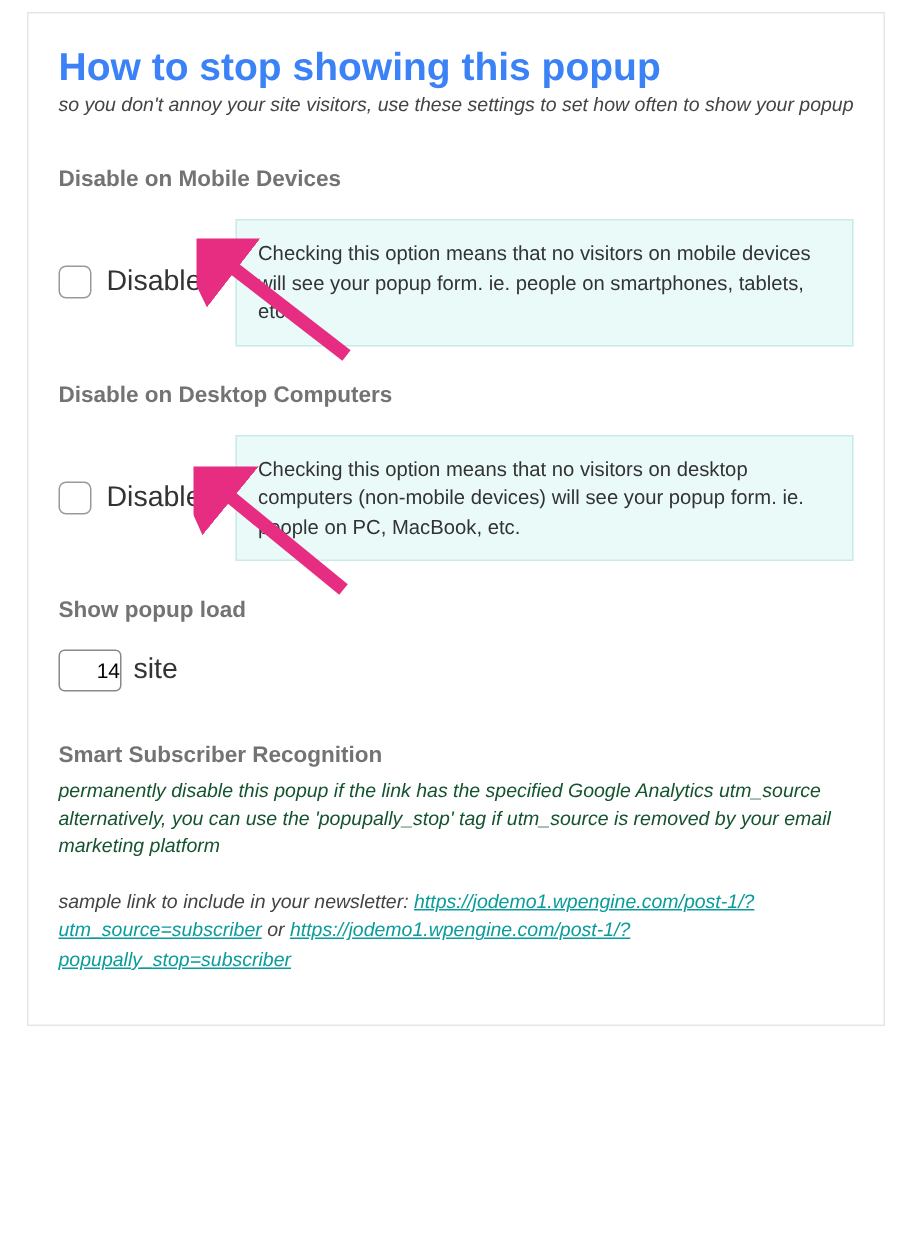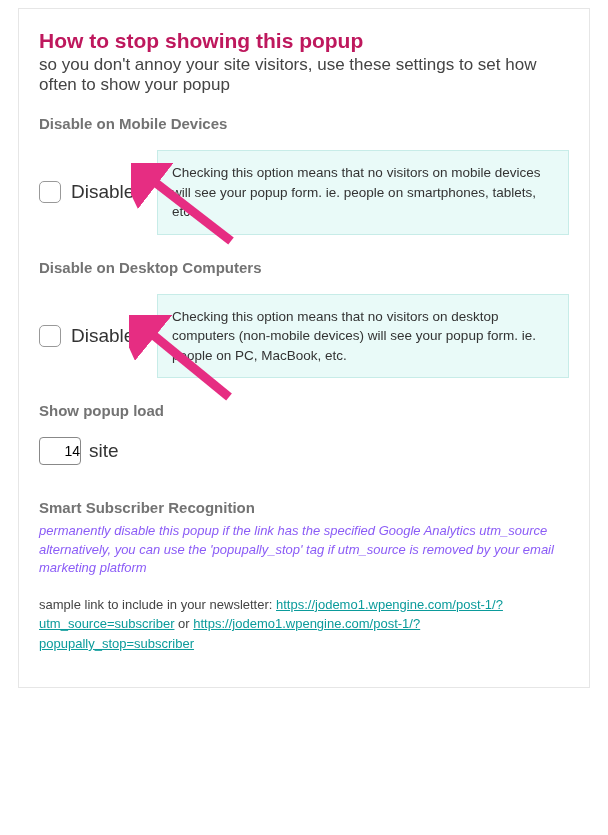--- a/index.html
+++ b/index.html
@@ -8,29 +8,30 @@
       background: #fff;
       width: 608px;
       padding: 8px 18px 18px 18px;
       color: #333;
     }
     .container {
       border: 1px solid #e6e6e6;
       padding: 20px 20px 10px 20px;
     }
     h2.main-title {
-      color: #be185d;
-      font-size: 21px;
+      color: #3b82f6;
+      font-size: 26px;
       font-weight: 700;
       margin-bottom: 2px;
     }
     p.subtitle {
-      font-size: 17px;
+      font-style: italic;
+      font-size: 13px;
       color: #444;
-      margin-bottom: 20px;
+      margin-bottom: 34px;
     }
     h3.section-title {
       color: #737373;
       font-size: 15px;
       font-weight: 700;
       margin-bottom: 18px;
     }
     .row {
       display: flex;
       align-items: center;
@@ -79,25 +80,26 @@
       width: 300px;
       height: 36px;
       border: 1px solid #888;
       border-radius: 5px;
       padding: 4px 8px;
       font-size: 14px;
     }
     .smart-desc {
       font-style: italic;
       font-size: 13px;
-      color:#8b5cf6;
+      color:#14532d;
       line-height:1.4;
       margin-bottom: 4px;
     }
     .sample {
+      font-style: italic;
       font-size: 13px;
       color:#444;
       line-height:1.5;
       margin-top: 18px;
       margin-bottom: 6px;
     }
     a.link { color:#0b9b9b; text-decoration: underline; }
     .arrow {
       position:absolute;
       pointer-events:none;

